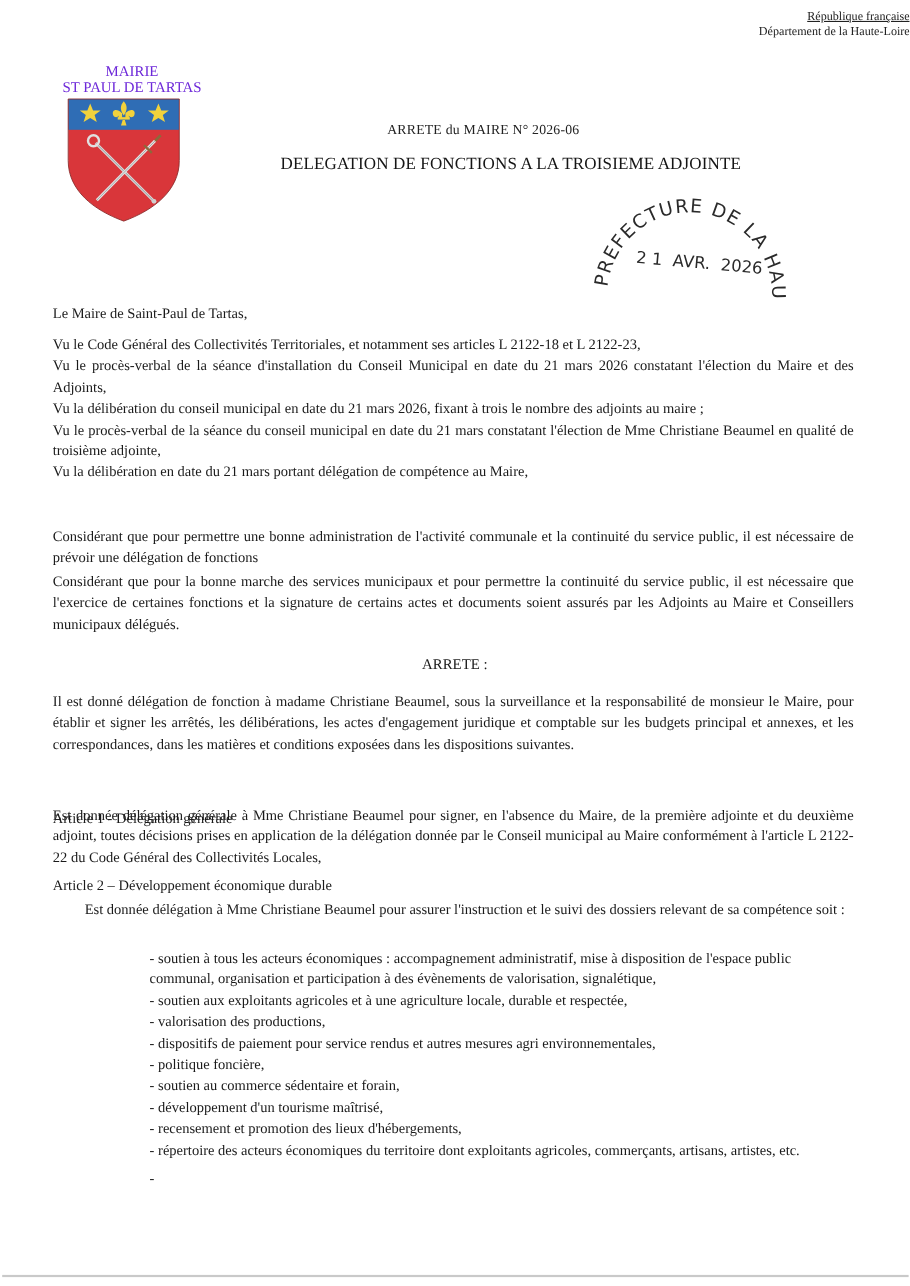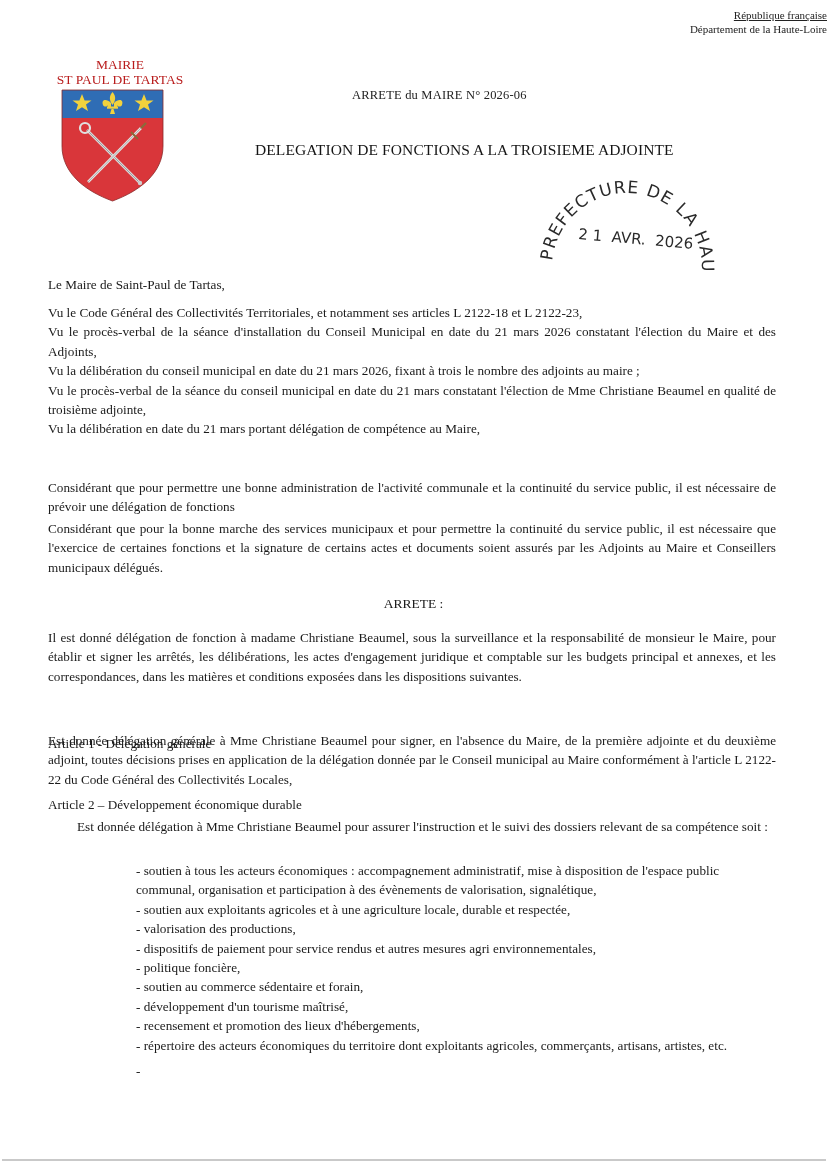--- a/index.html
+++ b/index.html
@@ -9,25 +9,25 @@
       color: #1c1c1c;
     }
     .abs { position: absolute; }
     .republic {
       left: 0; width: 827px; top: 8px; text-align: right;
       font-size: 11px; line-height: 14px; color: #222;
     }
     .republic .rf { text-decoration: underline; }
     .mairie {
       left: 40px; width: 160px; top: 57px; text-align: center;
-      font-size: 13.5px; line-height: 15px; color: #b91c1c;
+      font-size: 13.5px; line-height: 15px; color: #6d28d9;
     }
     .shield { left: 60px; top: 88px; width: 105px; height: 115px; }
     .arrete-num {
-      left: 352px; top: 88px; font-size: 12.5px; letter-spacing: 0.2px; color: #222;
+      left: 352px; top: 111px; font-size: 12.5px; letter-spacing: 0.2px; color: #222;
     }
     .title {
       left: 255px; top: 141px; font-size: 15.5px; letter-spacing: 0.1px; color: #151515; font-family: Liberation Serif, serif;
     }
     .stamp { left: 530px; top: 150px; width: 190px; height: 140px; }
     .text {
       font-size: 13.2px; line-height: 19.4px; color: #1a1a1a;
     }
     .p-left { left: 48px; width: 728px; }
     .justify { text-align: justify; text-align-last: left; }

